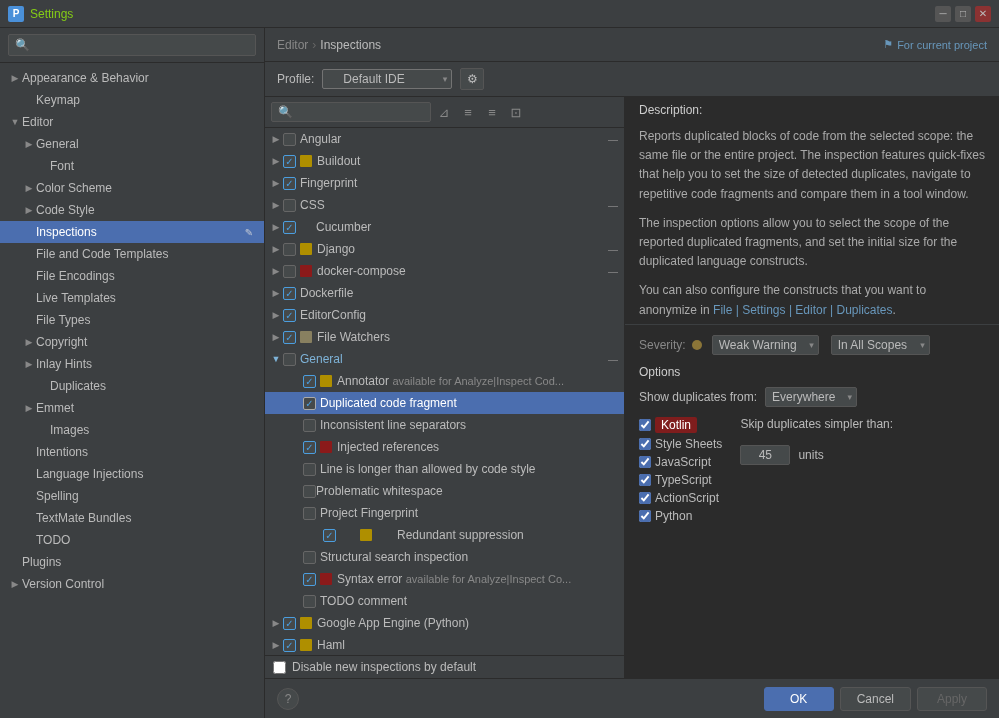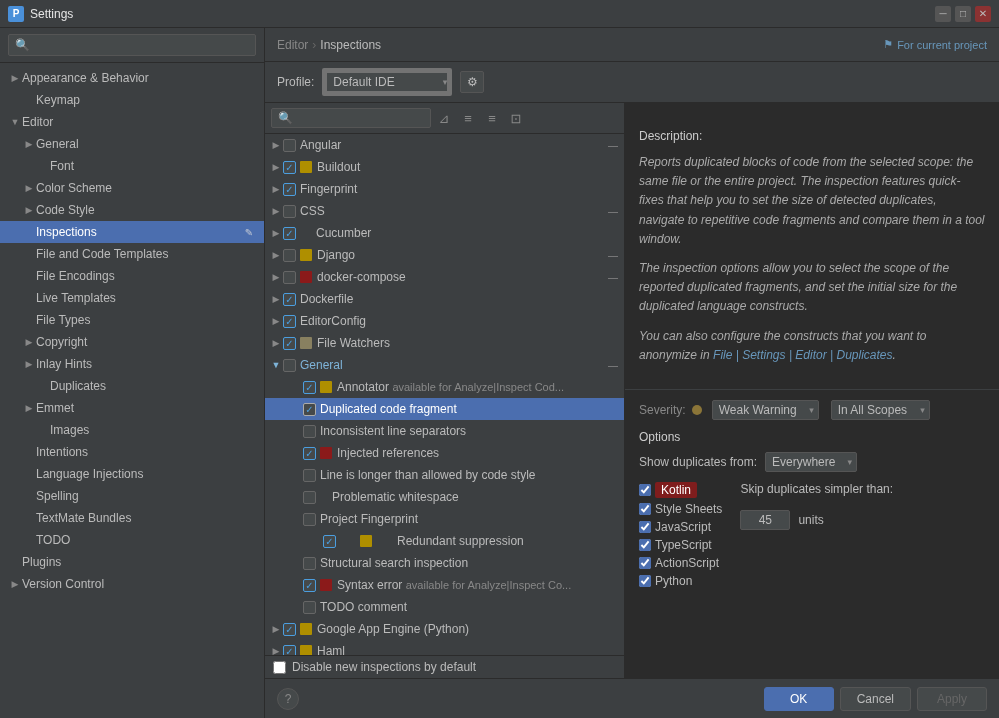--- a/index.html
+++ b/index.html
@@ -28,21 +28,21 @@
       align-items: center;
       gap: 6px;
     }
     .title-bar-icon {
       width: 16px; height: 16px;
       background: #4a90d9;
       border-radius: 2px;
       display: flex; align-items: center; justify-content: center;
       font-size: 10px; color: white; font-weight: bold;
     }
-    .title-bar-title { color: #e5e5e5; font-size: 12px; }
+    .title-bar-title { color: #84cc16; font-size: 12px; }
     .title-bar-controls { display: flex; gap: 4px; }
     .tb-btn {
       width: 16px; height: 16px;
       background: #555;
       border-radius: 2px;
       display: flex; align-items: center; justify-content: center;
       font-size: 10px; color: #bbb; cursor: pointer;
     }
     .tb-close { background: #8b3232; }
 
@@ -148,23 +148,23 @@
       background: #3c3f41;
       padding: 6px 12px;
       display: flex;
       align-items: center;
       gap: 8px;
       border-bottom: 1px solid #2b2b2b;
     }
     .profile-label { color: #bbbbbb; font-size: 12px; }
     .profile-select {
       background: #45494a;
-      border: 5px solid #737373;
-      color: #bbbbbb;
-      padding: 2px 20px 2px 6px;
+      border: 1px solid #737373;
+      color: #bbbbbb;
+      padding: 2px 20px 2px 20px;
       font-size: 12px;
       border-radius: 2px;
       appearance: none;
       cursor: pointer;
       min-width: 130px;
     }
     .select-wrapper {
       position: relative; display: inline-flex; align-items: center;
     }
     .select-arrow {
@@ -270,32 +270,32 @@
 
     
     .desc-panel {
       flex: 1;
       display: flex;
       flex-direction: column;
       overflow: hidden;
       background: #2b2b2b;
     }
     .desc-content {
-      padding: 24px 14px;
+      padding: 4px 14px;
       color: #bbbbbb;
       font-size: 12px;
       line-height: 1.5;
       border-bottom: 1px solid #3c3f41;
     }
     .desc-title {
       color: #cccccc;
       font-size: 12px;
       margin-bottom: 8px;
     }
-    .desc-text { color: #aaaaaa; line-height: 1.6; font-style: italic; }
+    .desc-text { color: #aaaaaa; line-height: 1.6; }
     .desc-link { color: #6897bb; text-decoration: none; }
 
     .options-panel {
       padding: 10px 14px;
       flex: 1;
       overflow-y: auto;
     }
     .options-title { color: #cccccc; font-size: 12px; margin-bottom: 8px; }
     .option-label { color: #bbbbbb; font-size: 12px; }
 
@@ -749,21 +749,21 @@
 
           <div class="list-item" style="padding-left:24px;">
             <div class="li-arrow empty" style="width:14px;"></div>
             <div class="check-box"></div>
             <span class="li-label" style="margin-left:4px;">Line is longer than allowed by code style</span>
           </div>
 
           <div class="list-item" style="padding-left:24px;">
             <div class="li-arrow empty" style="width:14px;"></div>
             <div class="check-box"></div>
-            <span class="li-label" style="margin-left:16px;">Problematic whitespace</span>
+            <span class="li-label" style="margin-left:0;">Problematic whitespace</span>
           </div>
 
           <div class="list-item" style="padding-left:24px;">
             <div class="li-arrow empty" style="width:14px;"></div>
             <div class="check-box"></div>
             <span class="li-label" style="margin-left:4px;">Project Fingerprint</span>
           </div>
 
           <div class="list-item" style="padding-left:24px;gap:20px;">
             <div class="li-arrow empty" style="width:14px;"></div>

